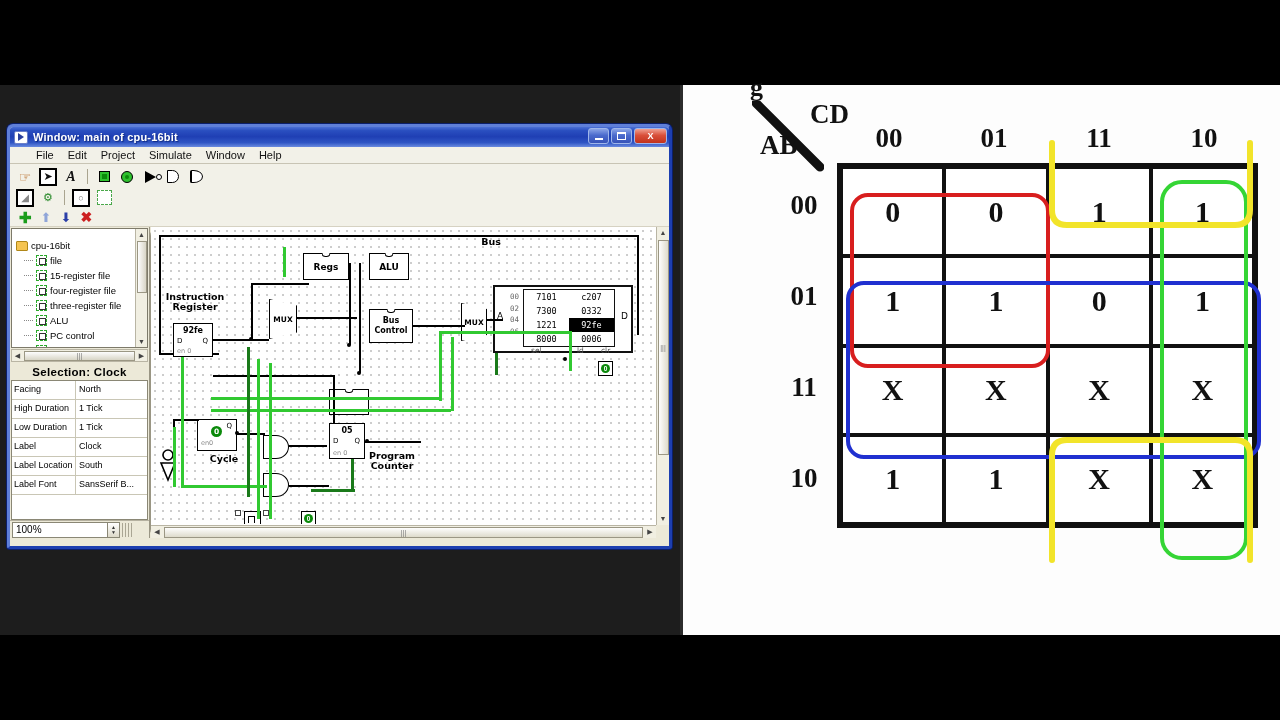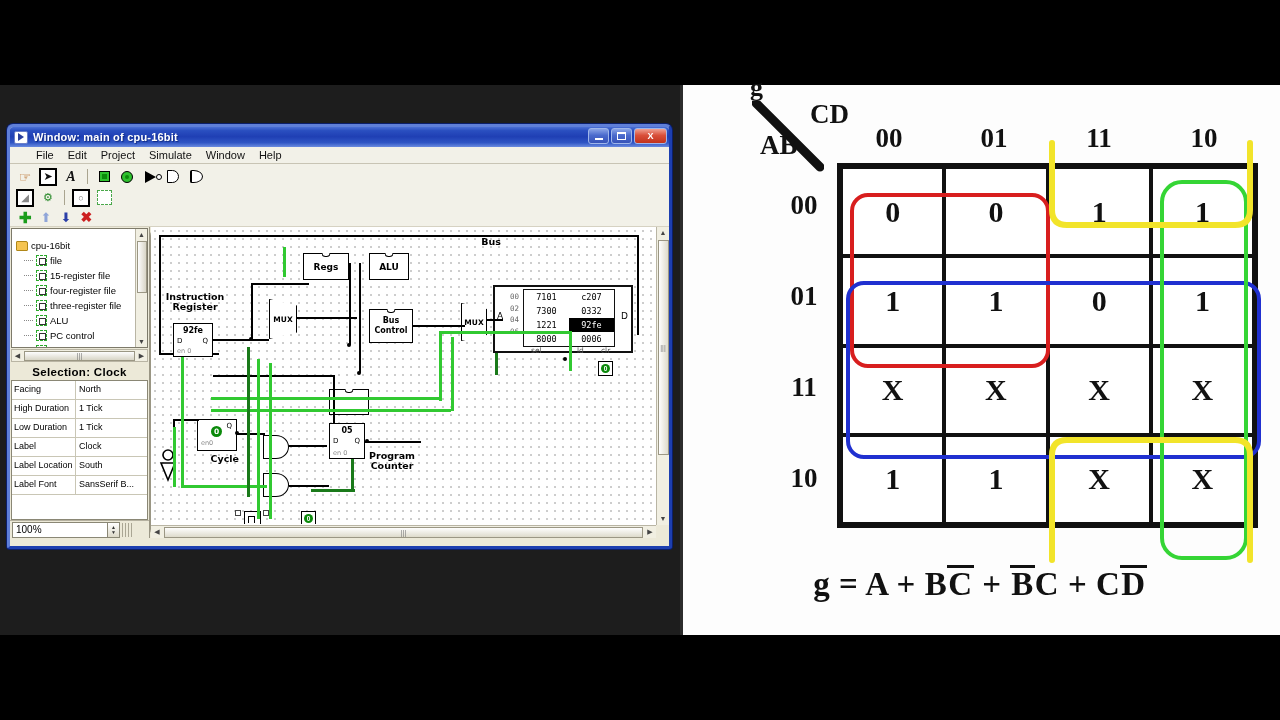--- a/index.html
+++ b/index.html
@@ -466,21 +466,21 @@
           <div class="ram-pin" style="left:450px;top:119px;">clr</div>
           <div class="ctrl-sq" style="left:447px;top:134px;">
             <div class="grn-dot" style="position:static;width:9px;height:9px;font-size:6.5px;">0</div>
           </div>
 
           <div class="ff" style="left:46px;top:192px;width:40px;height:32px;">
             <div class="grn-dot" style="left:13px;top:6px;">0</div>
             <div class="q" style="top:2px;">Q</div>
             <div class="en" style="bottom:3px;">en0</div>
           </div>
-          <div class="cv-label" style="left:46px;top:227px;width:42px;text-align:right;">Cycle</div>
+          <div class="cv-label" style="left:52px;top:227px;width:42px;">Cycle</div>
 
           <div class="ff" style="left:178px;top:196px;width:36px;height:36px;">
             <div class="val">05</div>
             <div class="d">D</div>
             <div class="q">Q</div>
             <div class="en">en 0</div>
           </div>
           <div class="cv-label" style="left:210px;top:224px;width:62px;white-space:pre-line;">Program
 Counter</div>
 
@@ -613,26 +613,15 @@
 
     <div class="loop" style="left:166px;top:196px;width:415px;height:178px;border:4px solid #2030d0;"></div>
 
     <div class="loop" style="left:480px;top:95px;width:88px;height:380px;border:4px solid #35d535;border-radius:22px;"></div>
 
     <svg class="vline" style="left:0;top:0;width:600px;height:550px;" viewBox="0 0 600 550">
       <path d="M 372 58 L 372 125 Q 372 140 387 140 L 555 140 Q 570 140 570 125 L 570 58" fill="none" stroke="#f2e42a" stroke-width="6" stroke-linecap="round"></path>
       <path d="M 372 475 L 372 370 Q 372 355 387 355 L 555 355 Q 570 355 570 370 L 570 475" fill="none" stroke="#f2e42a" stroke-width="6" stroke-linecap="round"></path>
     </svg>
 
-    <div class="eqn">
-      <span>g</span>
-      <span>=</span>
-      <span>A</span>
-      <span>+</span>
-      <span>B<span class="ovl">C</span></span>
-      <span>+</span>
-      <span><span class="ovl">B</span>C</span>
-      <span>+</span>
-      <span>C<span class="ovl">D</span></span>
-    </div>
   </div>
 
 </div>
 
 </body></html>

